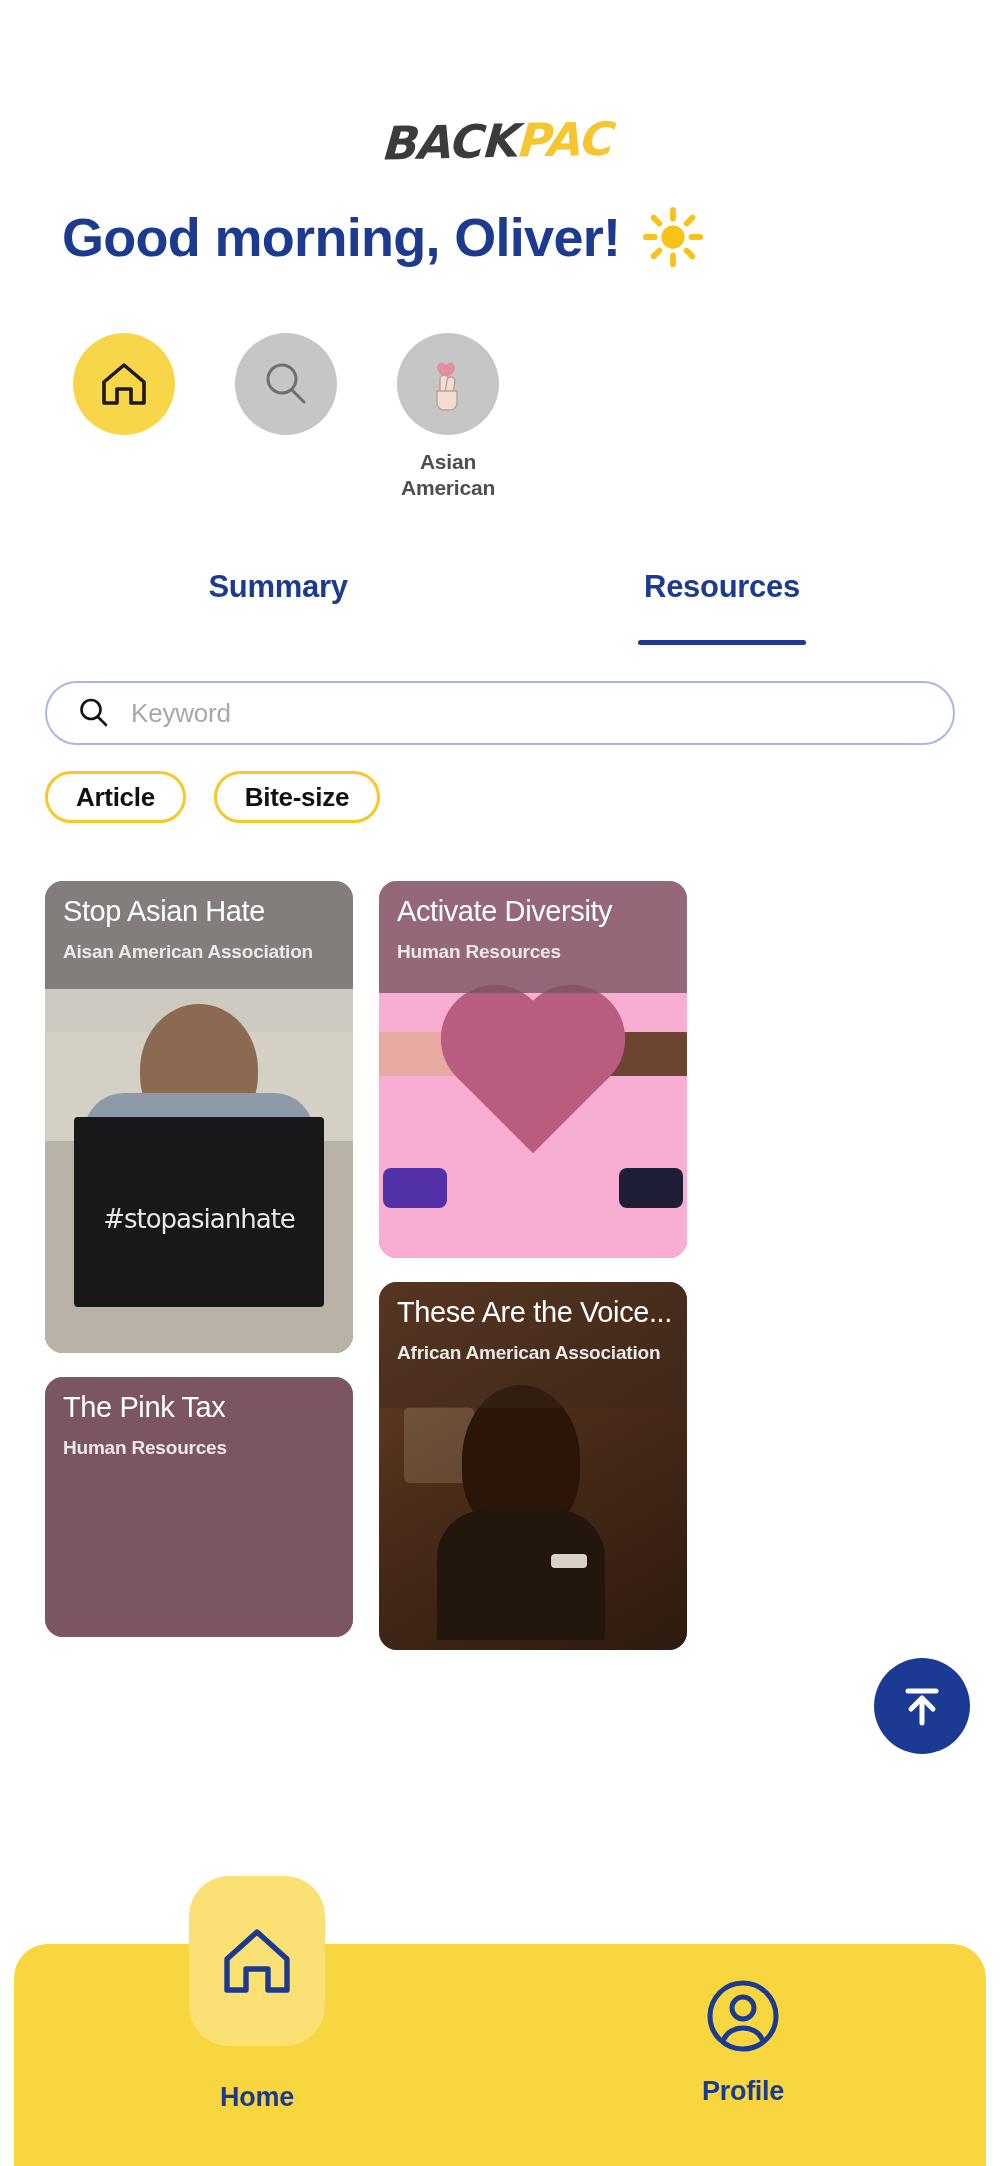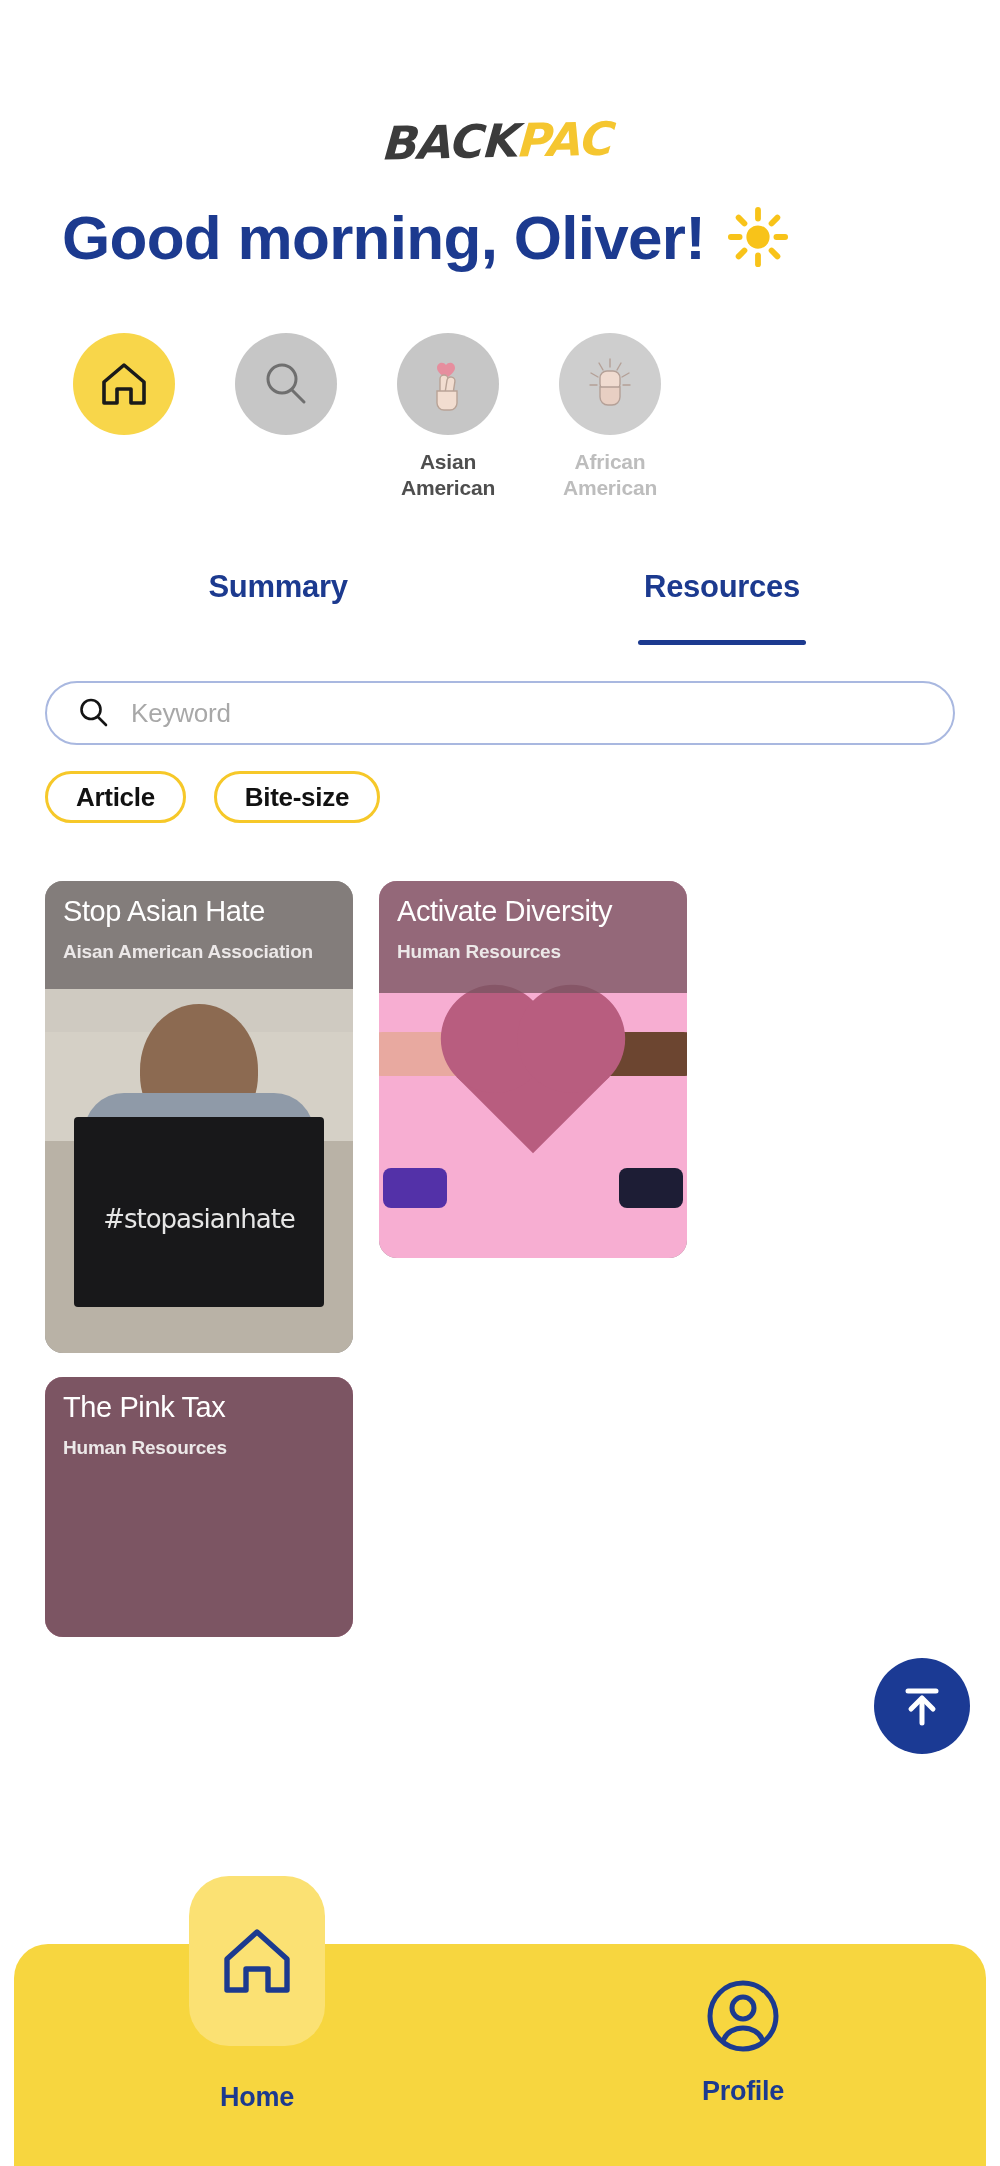--- a/index.html
+++ b/index.html
@@ -42,21 +42,21 @@
   
   .greeting {
     display: flex;
     align-items: center;
     gap: 22px;
     padding-left: 62px;
     height: 96px;
     margin-top: 14px;
   }
   .greeting-text {
-    font-size: 62px;
+    font-size: 54px;
     font-weight: 700;
     color: #1c3a8f;
     letter-spacing: -0.7px;
     white-space: nowrap;
   }
   .sun-icon { width: 62px; height: 62px; flex: 0 0 62px; display:block; }
 
   
   .cat-row {
     display: flex;
@@ -407,38 +407,20 @@
         <svg width="56" height="58" viewBox="0 0 56 58">
           <path d="M26 10 c-3-4-9-2-9 3 0 4 6 8 9 11 3-3 9-7 9-11 0-5-6-7-9-3z" fill="#e68e9e"></path>
           <rect x="20" y="20" width="8" height="22" rx="4" fill="#f2ddd0" stroke="#b9a396" stroke-width="1.4"></rect>
           <rect x="26" y="22" width="8" height="20" rx="4" fill="#f2ddd0" stroke="#b9a396" stroke-width="1.4" transform="rotate(9 30 32)"></rect>
           <path d="M17 36 h20 v12 a7 7 0 0 1 -7 7 h-6 a7 7 0 0 1 -7 -7 z" fill="#f2ddd0" stroke="#b9a396" stroke-width="1.4"></path>
         </svg>
       </div>
       <div class="cat-label">Asian American</div>
     </div>
 
-    <div class="cat-item faded">
-      <div class="cat-circle">
-        <svg width="56" height="58" viewBox="0 0 56 58">
-          <g stroke="#b4a097" stroke-width="1.4" stroke-linecap="round">
-            <line x1="28" y1="4" x2="28" y2="12"></line>
-            <line x1="17" y1="8" x2="21" y2="15"></line>
-            <line x1="39" y1="8" x2="35" y2="15"></line>
-            <line x1="9" y1="18" x2="16" y2="22"></line>
-            <line x1="47" y1="18" x2="40" y2="22"></line>
-            <line x1="8" y1="30" x2="15" y2="30"></line>
-            <line x1="48" y1="30" x2="41" y2="30"></line>
-          </g>
-          <rect x="18" y="16" width="20" height="20" rx="7" fill="#f0dbd0" stroke="#b4a097" stroke-width="1.4"></rect>
-          <path d="M18 32 h20 v10 a8 8 0 0 1 -8 8 h-4 a8 8 0 0 1 -8 -8 z" fill="#e8cfc3" stroke="#b4a097" stroke-width="1.4"></path>
-        </svg>
-      </div>
-      <div class="cat-label">African American</div>
-    </div>
 
   </div>
 
   <div class="tabs">
     <div class="tab">
       <span>Summary</span>
       
     </div>
     <div class="tab active">
       <span>Resources</span>
@@ -501,20 +483,33 @@
           <div class="cuff-l"></div>
           <div class="cuff-r"></div>
         </div>
         <div class="card-scrim card-overlay-mauve" style="height:112px;"></div>
         <div class="card-text">
           <div class="card-title">Activate Diversity</div>
           <div class="card-sub">Human Resources</div>
         </div>
       </div>
 
+      <div class="card" style="height:368px;">
+        <div class="card-art art-voices">
+          <div class="lamp"></div>
+          <div class="figure"></div>
+          <div class="body"></div>
+          <div class="watch"></div>
+        </div>
+        <div class="card-scrim" style="height:126px;background:rgba(60,40,28,0.45);"></div>
+        <div class="card-text">
+          <div class="card-title">These Are the Voice...</div>
+          <div class="card-sub">African American Association</div>
+        </div>
+      </div>
 
     </div>
   </div>
 
   <button class="fab">
     <svg width="54" height="54" viewBox="0 0 54 54">
       <line x1="13" y1="12" x2="41" y2="12" stroke="#ffffff" stroke-width="5" stroke-linecap="round"></line>
       <line x1="27" y1="44" x2="27" y2="20" stroke="#ffffff" stroke-width="5" stroke-linecap="round"></line>
       <path d="M16 30 L27 19 L38 30" fill="none" stroke="#ffffff" stroke-width="5" stroke-linecap="round" stroke-linejoin="round"></path>
     </svg>

